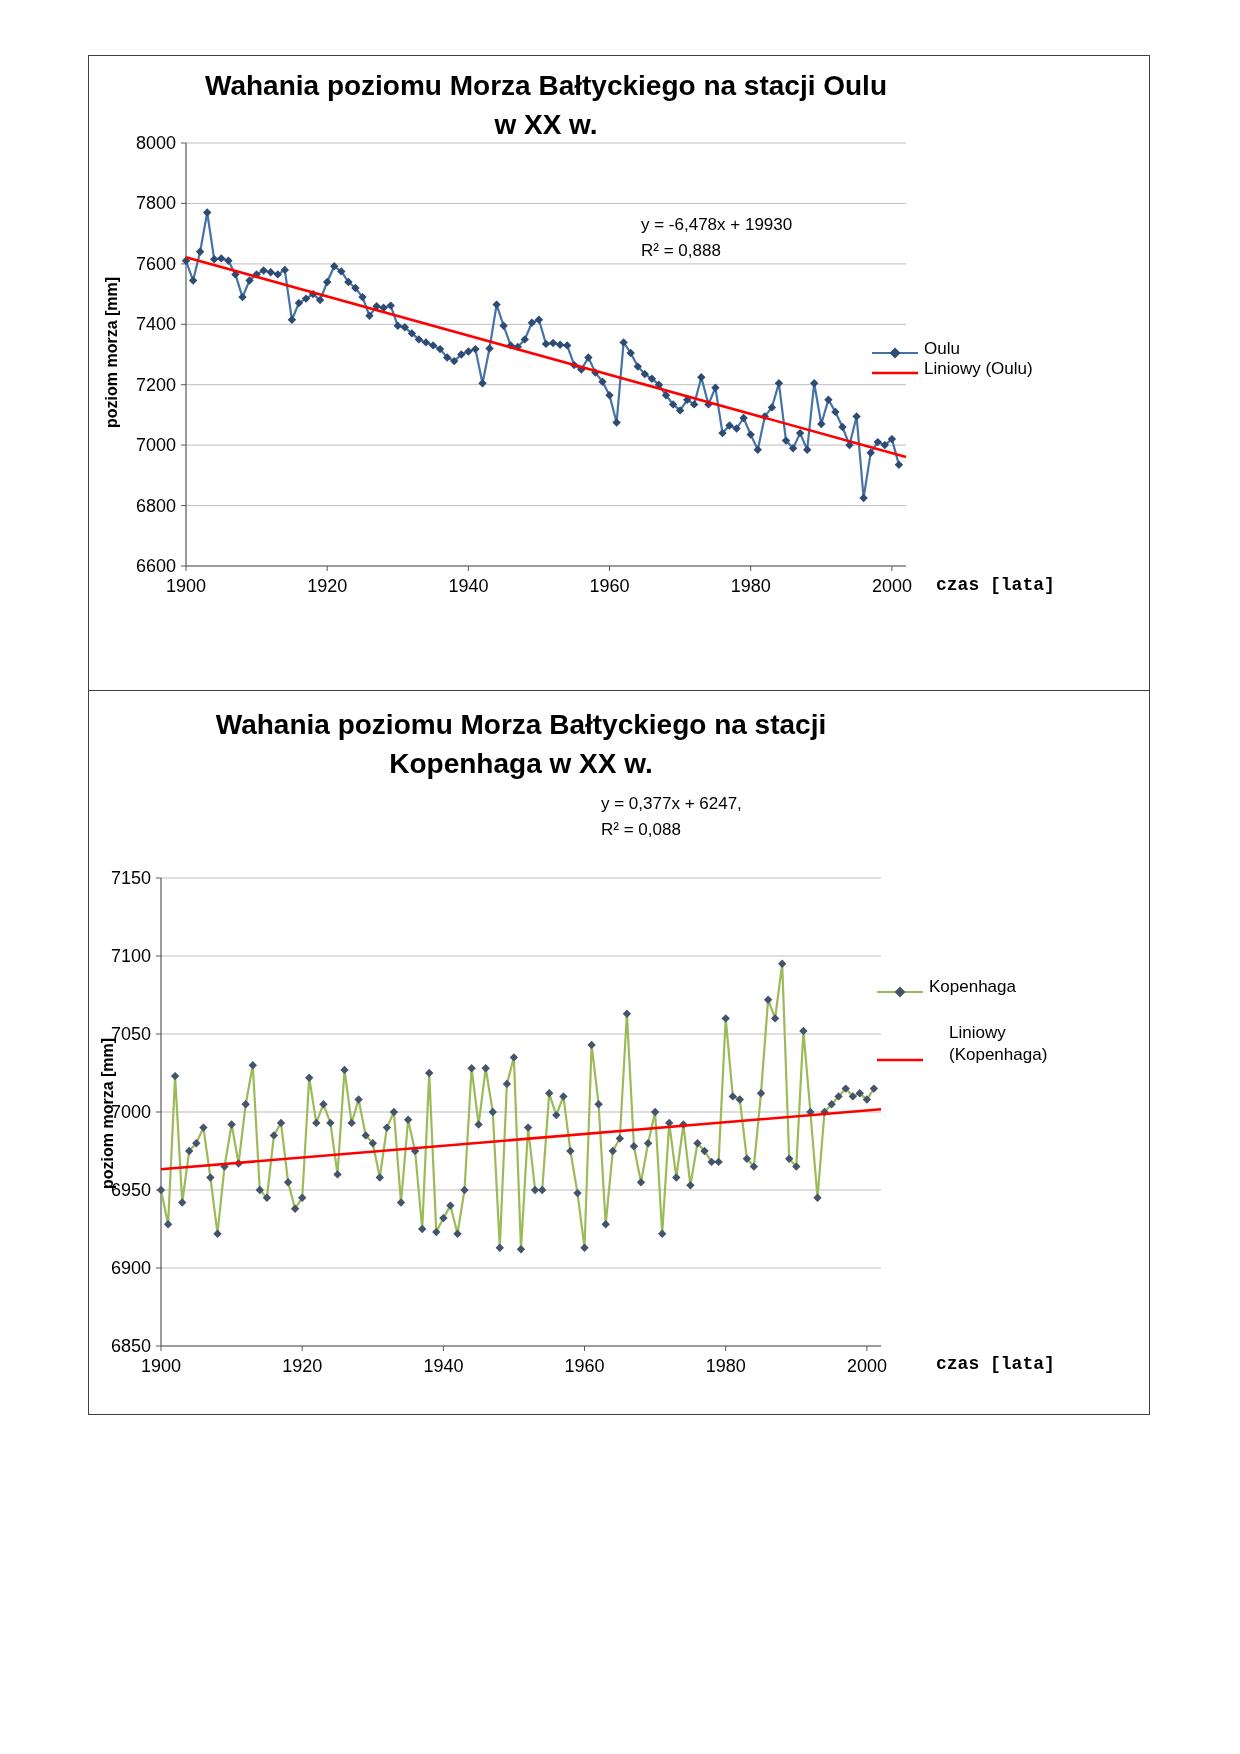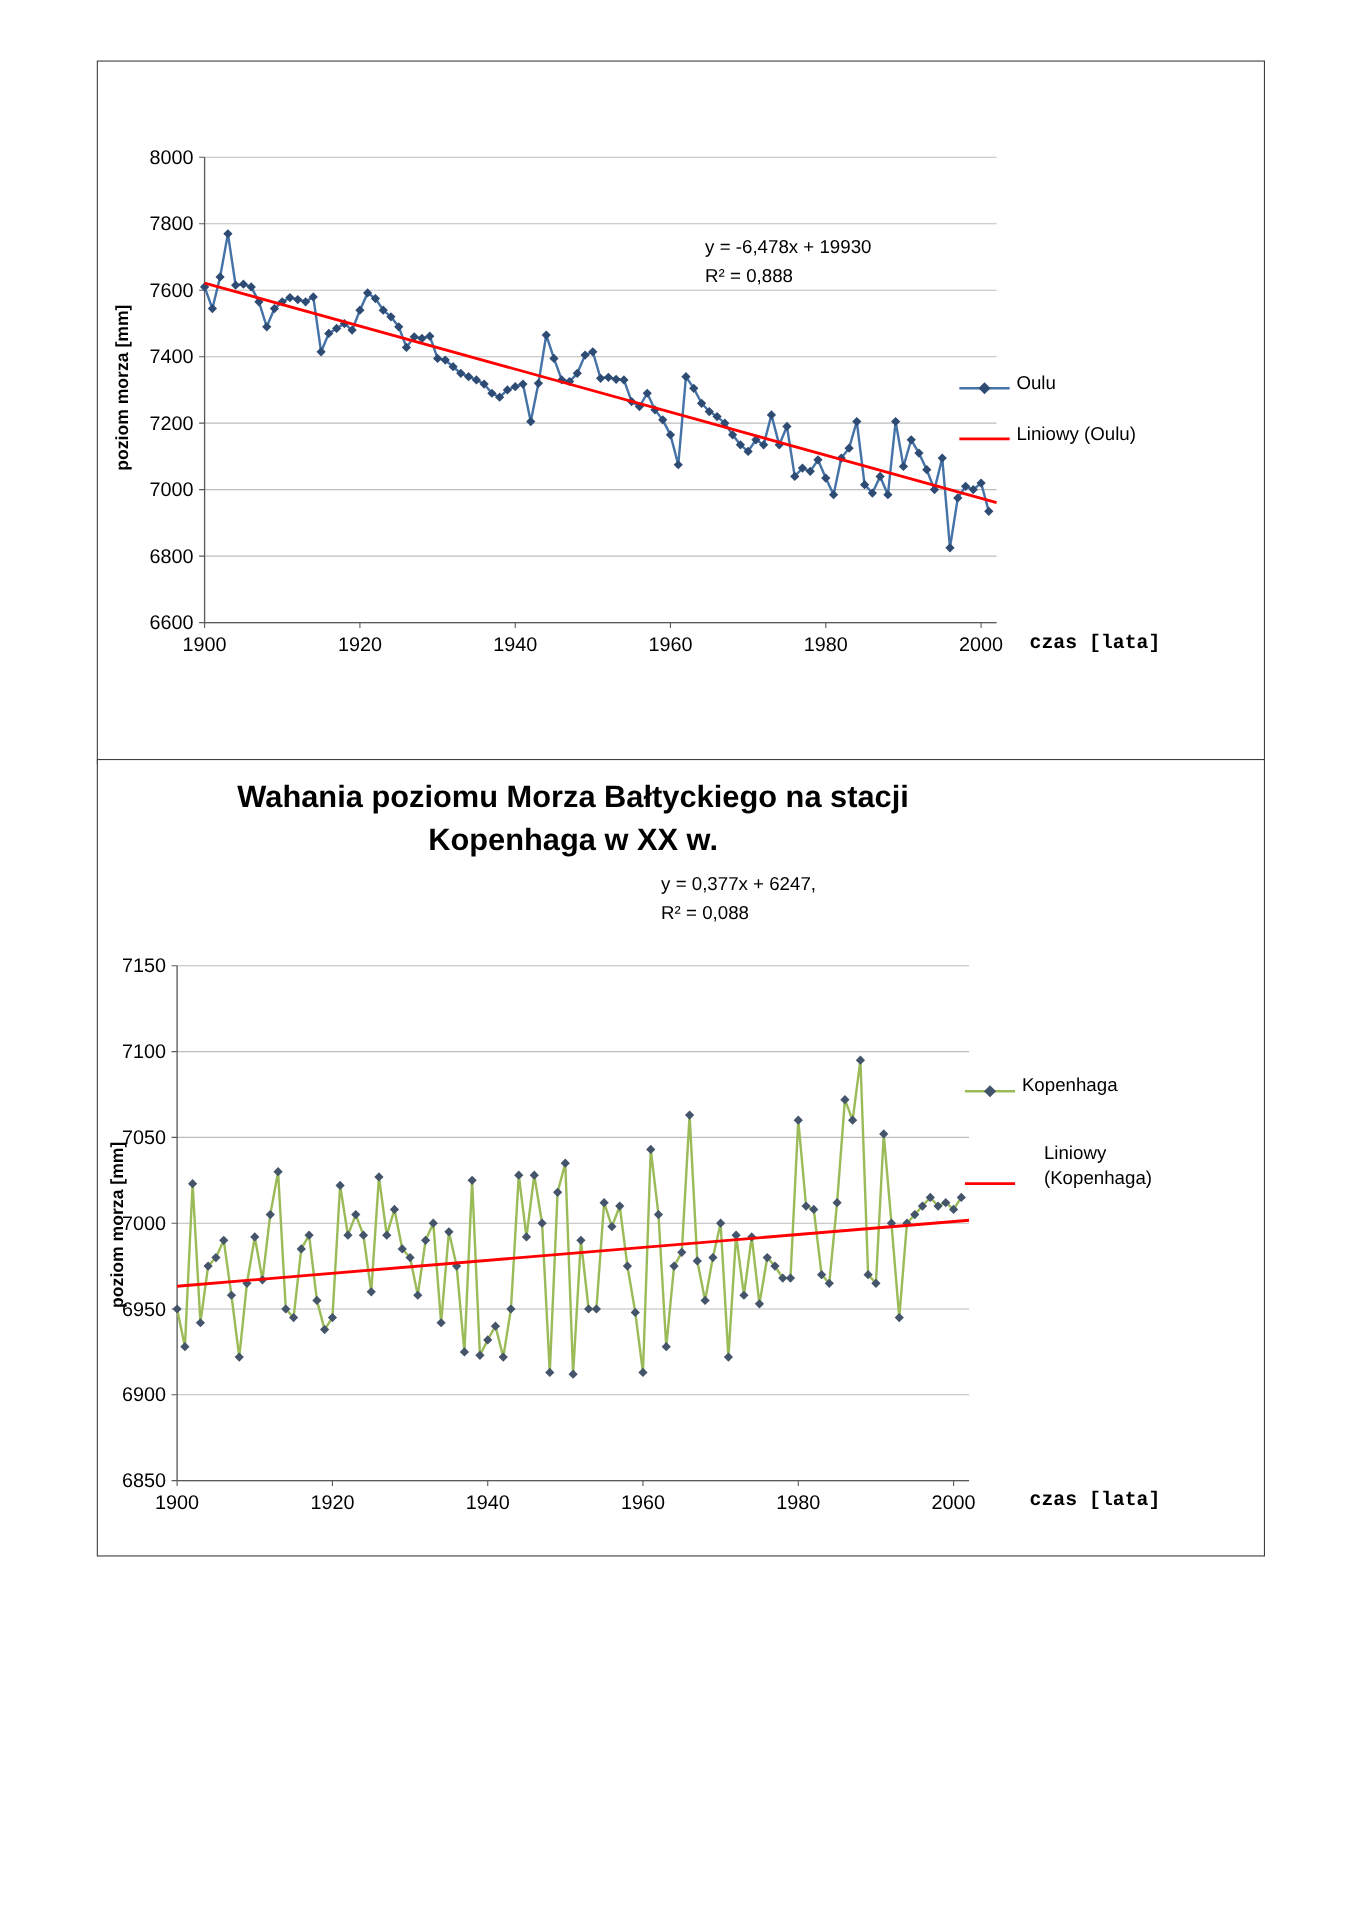--- a/index.html
+++ b/index.html
@@ -33,22 +33,22 @@
   .ylab2 { left:10px; top:498px; }
   .xlabel {
     position:absolute; font-weight:bold; font-size:18px; white-space:nowrap;font-family:Liberation Mono, monospace;
   }
   .xlab1 { left:847px; top:519px; }
   .xlab2 { left:847px; top:663px; }
   .legend { position:absolute; }
   .leg1 { left:783px; top:283px; }
   .leg2 { left:788px; top:285px; }
   .legend-item { display:flex; align-items:flex-end; gap:6px; font-size:17px; color:#000; }
-  .leg1 .legend-item + .legend-item { margin-top:26px; }
-  .leg2 .legend-item + .legend-item { margin-top:40px;gap:26px; }
+  .leg1 .legend-item + .legend-item { }
+  .leg2 .legend-item + .legend-item { margin-top:24px;gap:26px; }
   .leg2 .legend-item span { width:108px; line-height:1.3; }
   .legend-item svg { flex:0 0 auto; }
   .tick { font-size:18px; font-family:"Liberation Sans", sans-serif; fill:#000; }
 </style>
 </head>
 <body>
 
 <section class="chart-box box1">
   <svg class="plot-svg" width="1059" height="637">
       <g>
@@ -200,20 +200,24 @@
         <path d="M788.8 381.9L793.0 386.1L788.8 390.3L784.6 386.1Z" fill="#2E4B73"></path>
         <path d="M795.8 384.9L800.0 389.1L795.8 393.3L791.6 389.1Z" fill="#2E4B73"></path>
         <path d="M802.9 378.9L807.1 383.1L802.9 387.3L798.7 383.1Z" fill="#2E4B73"></path>
         <path d="M809.9 404.6L814.1 408.8L809.9 413.0L805.7 408.8Z" fill="#2E4B73"></path>
       </g>
       <g>
         <line x1="97.0" y1="201.3" x2="817.0" y2="400.9" stroke="#FF0000" stroke-width="2.6"></line>
       </g>
     </svg>
 
+  <div class="chart-title title1">
+    <div>Wahania poziomu Morza Bałtyckiego na stacji Oulu</div>
+    <div>w XX w.</div>
+  </div>
 
   <div class="equation eq1">
     <div>y = -6,478x + 19930</div>
     <div>R² = 0,888</div>
   </div>
 
   <div class="ylabel ylab1">poziom morza [mm]</div>
   <div class="xlabel xlab1">czas [lata]</div>
 
   <div class="legend leg1">

